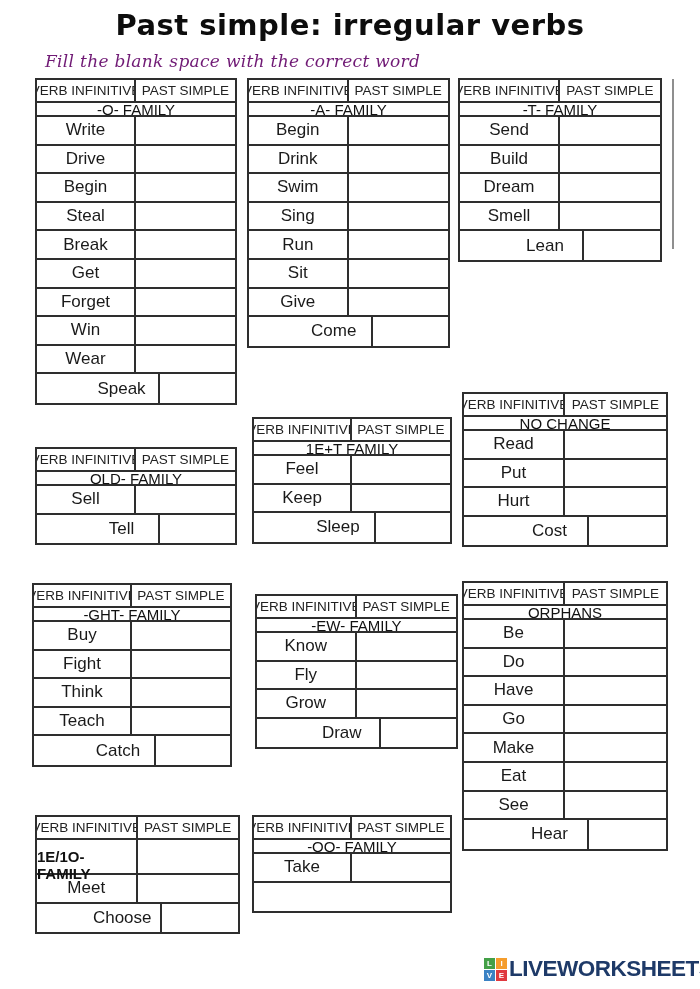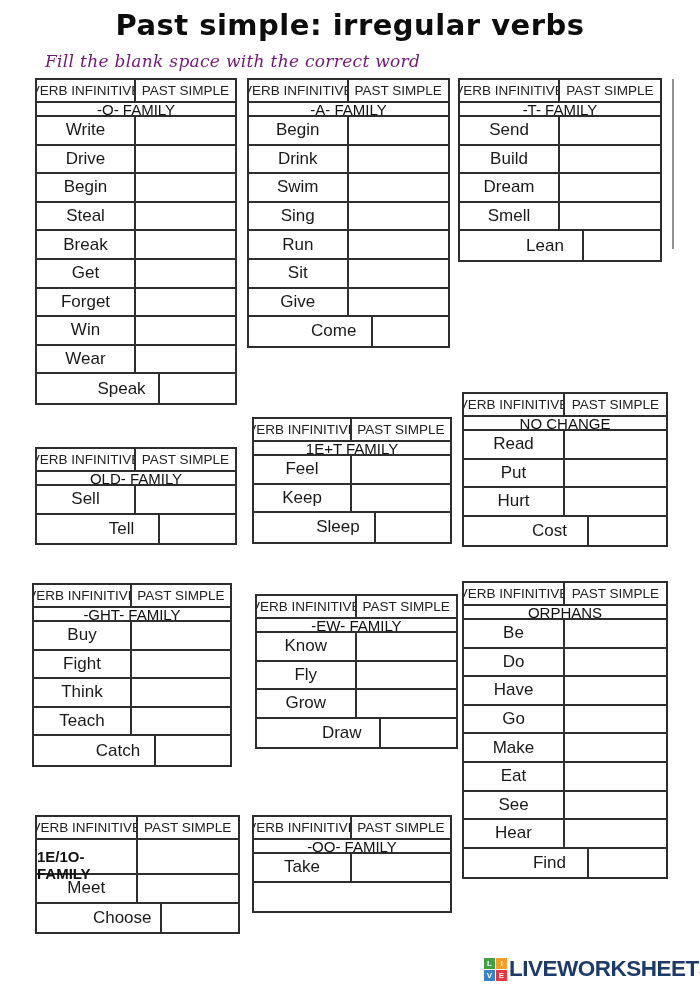--- a/index.html
+++ b/index.html
@@ -306,24 +306,20 @@
       <div class="cell right blank"></div>
     </div>
     <div class="trow verb-row">
       <div class="cell left">See</div>
       <div class="cell right blank"></div>
     </div>
     <div class="trow verb-row">
       <div class="cell left">Hear</div>
       <div class="cell right blank"></div>
     </div>
-    <div class="trow verb-row">
-      <div class="cell left">Find</div>
-      <div class="cell right blank"></div>
-    </div>
   </section>
 <section class="wtable" style="left:35px;  top:815px; width:205px;">
     <div class="trow header-row">
       <div class="cell left">VERB INFINITIVE</div>
       <div class="cell right">PAST SIMPLE</div>
     </div>
     <div class="trow family-row split">
       <div class="cell left">1E/1O- FAMILY</div>
       <div class="cell right blank"></div>
     </div>

